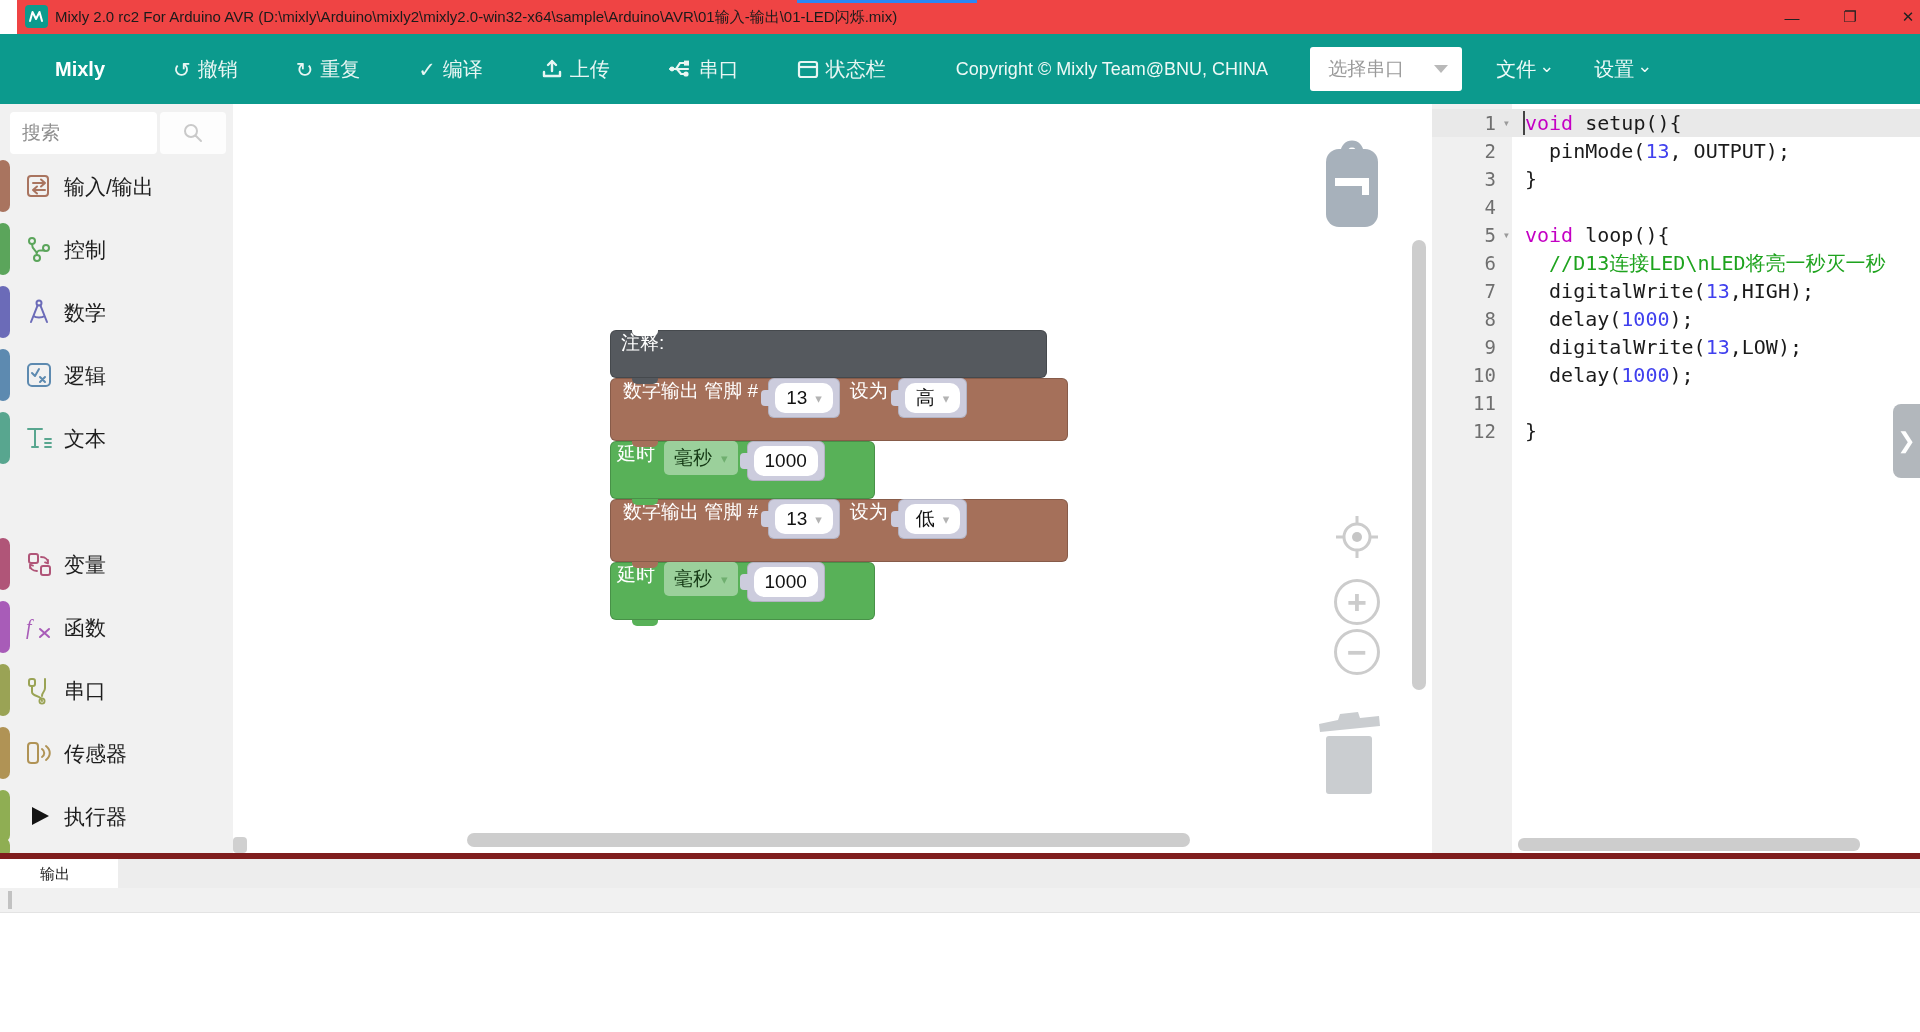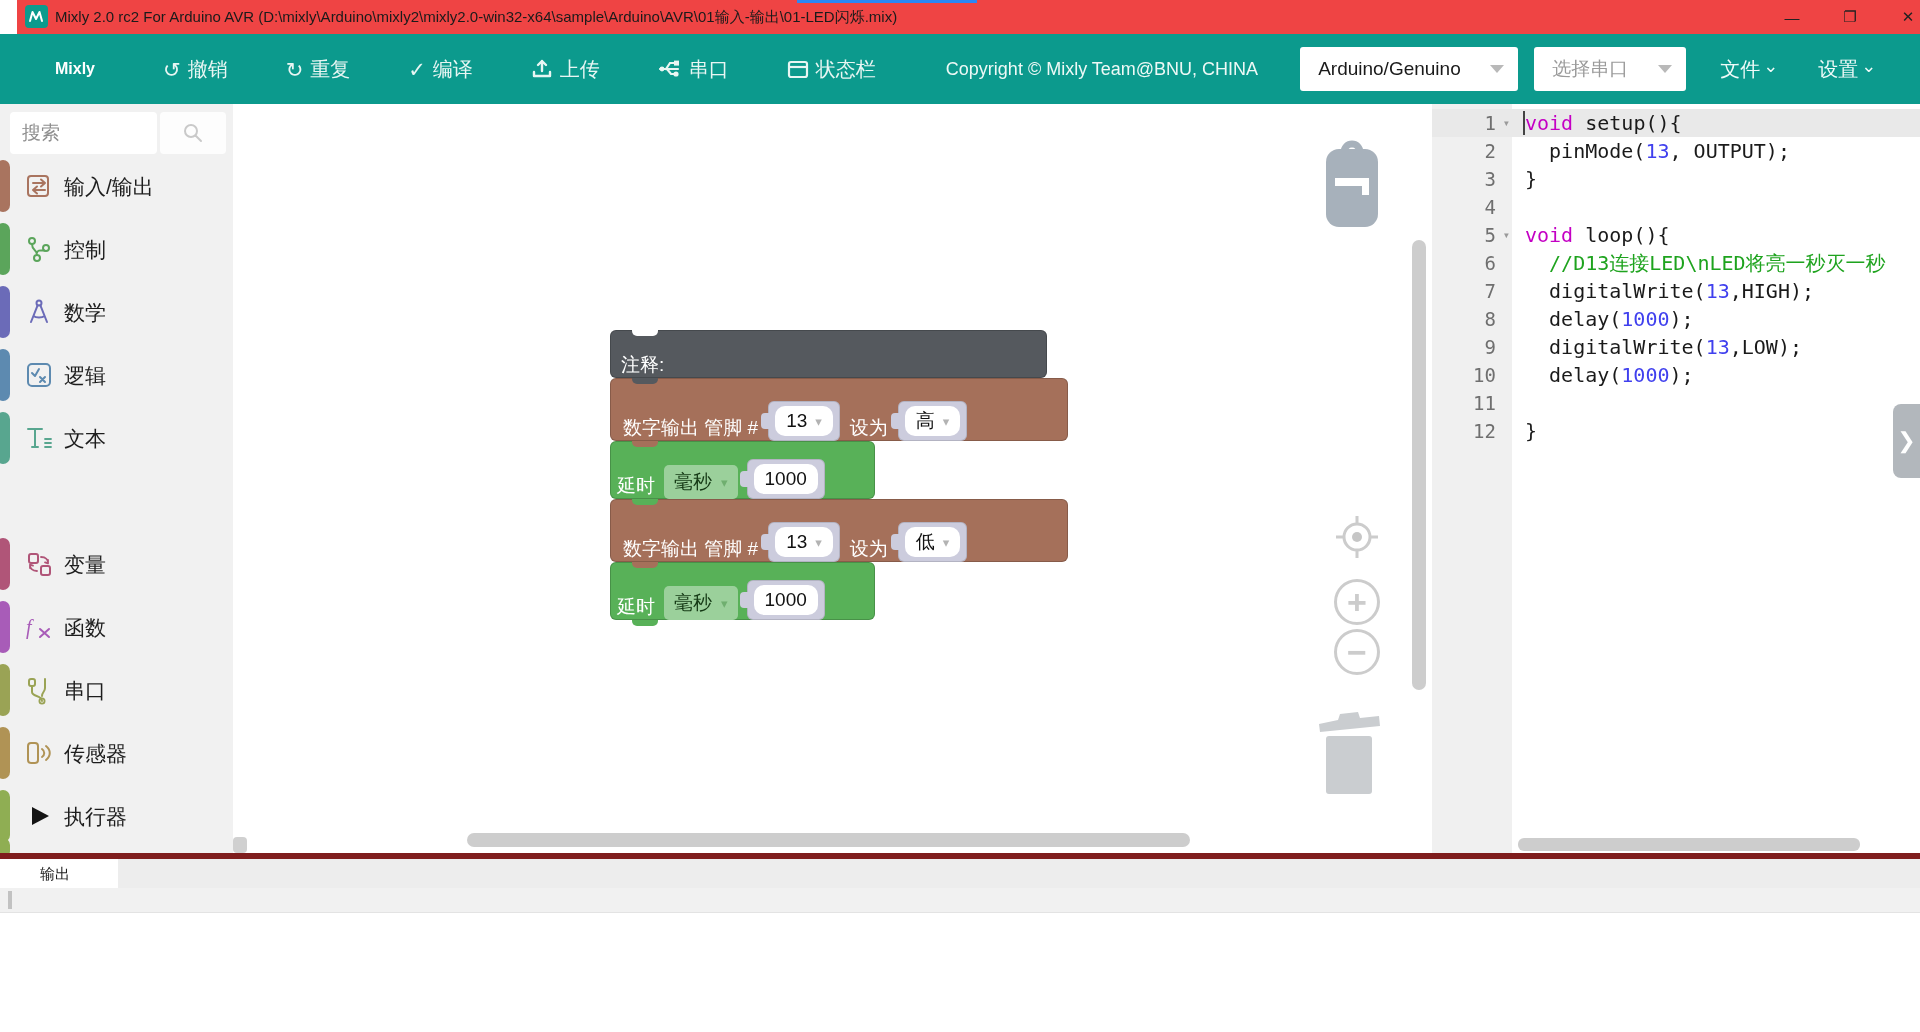--- a/index.html
+++ b/index.html
@@ -11,21 +11,21 @@
   .titlebar-accent { position:absolute; left:780px; top:0; width:180px; height:3px; background:#2b87f5; }
   .app-logo { position:absolute; left:8px; top:5px; width:23px; height:23px; background:#0c9a8d; border-radius:4px; }
   .app-logo svg { position:absolute; left:2px; top:2px; }
   .win-title { position:absolute; left:38px; top:0; height:34px; line-height:34px; font-size:15px; color:#1b1b1b; white-space:nowrap; }
   .win-controls { position:absolute; right:0; top:0; height:34px; display:flex; }
   .win-btn { width:58px; height:34px; display:flex; align-items:center; justify-content:center; font-size:15px; color:#222; }
 
   
   .toolbar { position:absolute; left:0; top:34px; width:1920px; height:70px; background:#0c9a8d;
              display:flex; align-items:center; color:#eafaf7; }
-  .brand { font-size:16px; font-weight:bold; color:#ffffff; margin-left:55px; margin-right:68px; }
+  .brand { font-size:20px; font-weight:bold; color:#ffffff; margin-left:55px; margin-right:68px; }
   .tb-btn { display:flex; align-items:center; gap:7px; font-size:20px; margin-right:58px; white-space:nowrap; color:#e8f6f3; }
   .tb-ico { font-size:21px; line-height:1; }
   .tb-ico svg { display:block; }
   .copyright { font-size:18px; margin-left:12px; margin-right:42px; white-space:nowrap; color:#eef9f6; }
   .dd-btn { background:#ffffff; height:44px; border-radius:3px; display:flex; align-items:center;
             padding:0 14px 0 18px; margin-right:16px; }
   .dd-label { font-size:19px; color:#1a1a1a; }
   .dd-label.dim { color:#9a9a9a; }
   .dd-tri { width:0; height:0; border-left:7px solid transparent; border-right:7px solid transparent;
             border-top:8px solid #b9b9b9; margin-left:18px; }
@@ -46,21 +46,21 @@
   .cat-item { position:absolute; left:0; width:233px; height:63px; }
   .cat-accent { position:absolute; left:-4px; top:5px; width:14px; height:52px; border-radius:7px; }
   .cat-ico { position:absolute; left:24px; top:16px; width:30px; height:30px; }
   .cat-label { position:absolute; left:64px; top:0; height:63px; line-height:63px; font-size:21px; color:#1d1d1d; }
   .cat-stub { position:absolute; left:-4px; top:734px; width:14px; height:20px; border-radius:7px; background:#8fae53; }
 
   
   .canvas { position:absolute; left:233px; top:104px; width:1199px; height:749px; background:#ffffff; overflow:hidden; }
 
   .blockstack { position:absolute; left:377px; top:226px; }
-  .blk { position:relative; border-radius:6px; box-shadow: inset 0 0 0 1px rgba(0,0,0,.18); display:flex; align-items:flex-end; }
+  .blk { position:relative; border-radius:6px; box-shadow: inset 0 0 0 1px rgba(0,0,0,.18); display:flex; align-items:flex-start; }
   .blk::before { content:""; position:absolute; left:22px; top:0; width:26px; height:6px; border-radius:0 0 5px 5px; }
   .blk-label { color:#ffffff; font-size:19px; white-space:nowrap; }
   .blk-comment { width:437px; height:48px; background:#55595e; padding-left:11px; }
   .blk-comment::before { background:#ffffff; }
   .comment-field { margin-left:9px; width:372px; height:34px; background:#cbcbcb; border-radius:6px;
                    box-shadow: inset 0 0 0 1px rgba(0,0,0,.25); display:flex; align-items:center;
                    padding:0 13px; font-size:19px; color:#111; white-space:nowrap; overflow:hidden; }
   .blk-dw { width:458px; height:63px; background:#a5705a; padding-left:13px; gap:10px; }
   .blk-dw1::before { background:#55595e; }
   .blk-dw2::before { background:#58b158; }
@@ -174,24 +174,20 @@
       <svg width="22" height="22" viewBox="0 0 22 22">
           <rect x="2" y="4" width="18" height="15" rx="2" fill="none" stroke="#e8f6f3" stroke-width="2.2"></rect>
           <line x1="2" y1="9" x2="20" y2="9" stroke="#e8f6f3" stroke-width="2.2"></line>
         </svg>
     </span>
     <span>状态栏</span>
   </div>
 
   <div class="copyright">Copyright © Mixly Team@BNU, CHINA</div>
 
-  <div class="dd-btn board-btn">
-    <span class="dd-label">Arduino/Genuino</span>
-    <span class="dd-tri"></span>
-  </div>
   <div class="dd-btn port-btn">
     <span class="dd-label dim">选择串口</span>
     <span class="dd-tri"></span>
   </div>
 
   <div class="menu-item">
     <span>文件</span>
     <span class="menu-caret">⌄</span>
   </div>
   <div class="menu-item">

